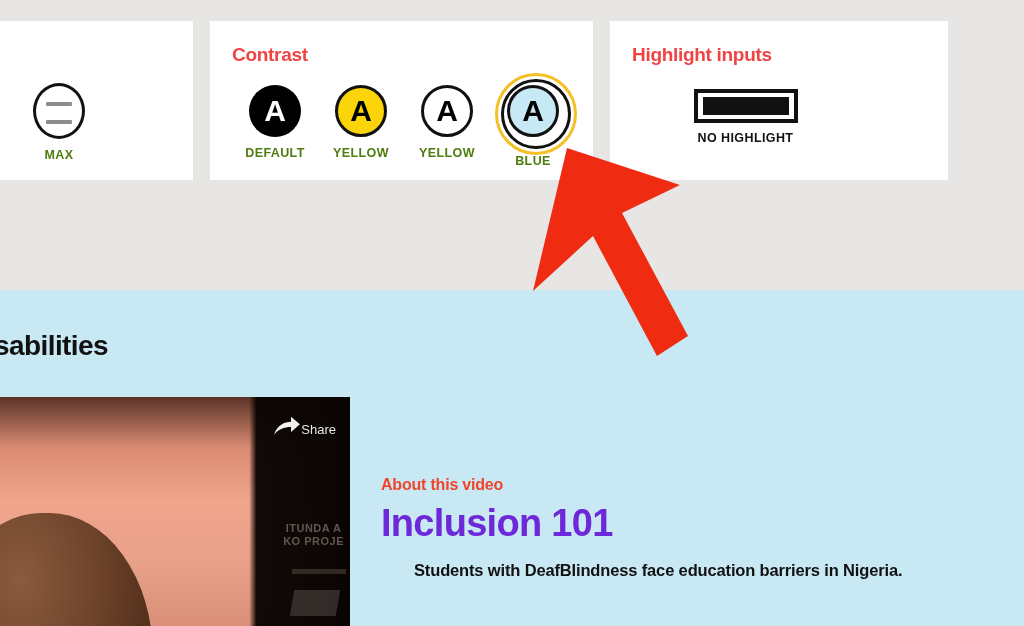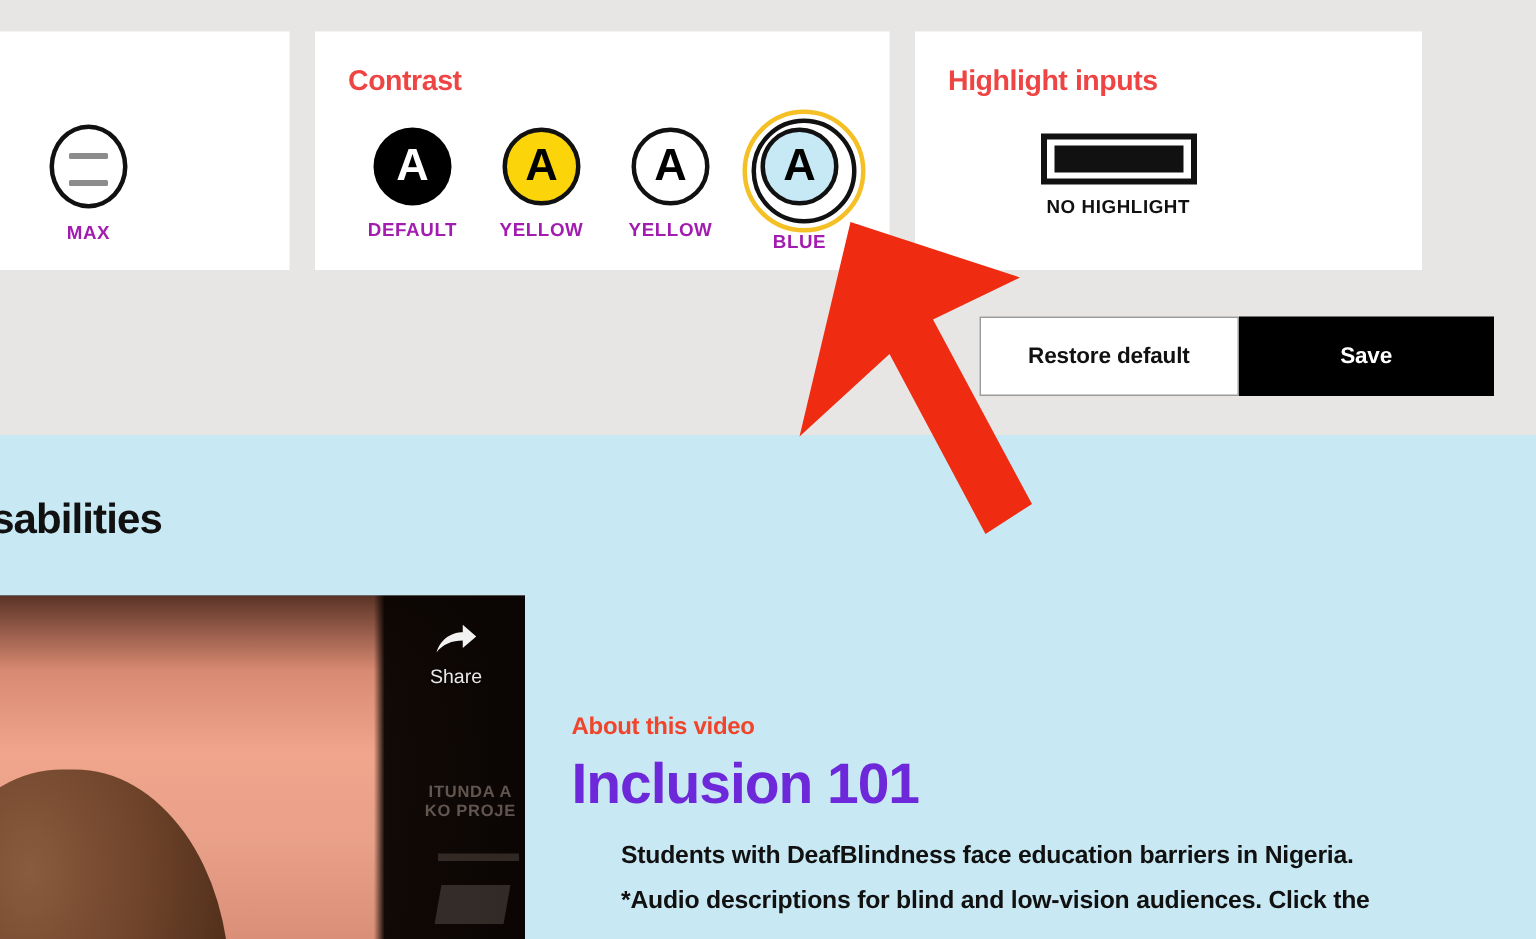--- a/index.html
+++ b/index.html
@@ -62,21 +62,21 @@
     flex-direction: column;
     align-items: center;
     cursor: pointer;
   }
 
   .option-label {
     margin-top: 9px;
     font-size: 12.5px;
     font-weight: bold;
     letter-spacing: 0.4px;
-    color: #a21caf;
+    color: #4d7c0f;
     white-space: nowrap;
   }
 
   
   .spacing-glyph {
     width: 52px;
     height: 56px;
     border: 3.5px solid #111;
     border-radius: 50%;
     position: relative;
@@ -290,21 +290,20 @@
     height: 26px;
     background: rgba(150,140,135,0.28);
     transform: skewX(-10deg);
   }
   #share-button {
     position: absolute;
     right: 14px;
     top: 18px;
     width: 64px;
     display: flex;
-    flex-direction: column;
     align-items: center;
     cursor: pointer;
   }
   #share-button .share-label {
     margin-top: 4px;
     color: #e8e8e8;
     font-size: 13px;
     text-shadow: 0 1px 2px rgba(0,0,0,0.55);
   }
 
@@ -414,24 +413,20 @@
           <div class="hl-swatch nohl">
             <em></em>
           </div>
           <div class="hl-label">NO HIGHLIGHT</div>
         </div>
 
 
       </div>
     </div>
 
-    <div id="action-bar">
-      <div class="btn secondary">Restore default</div>
-      <div class="btn primary">Save</div>
-    </div>
 
   </div>
 
   <div id="content">
 
     <div id="section-heading">th disabilities</div>
 
     <div id="video-thumb">
       <div id="video-bg"></div>
       <div id="video-poster-head"></div>
@@ -446,21 +441,20 @@
                    C12.5 12, 6 14.5, 2 20 Z" fill="#f2f2f2" stroke="none"></path>
         </svg>
         <div class="share-label">Share</div>
       </div>
     </div>
 
     <div id="about-col">
       <div id="about-eyebrow">About this video</div>
       <div id="about-title">Inclusion 101</div>
       <div class="about-line">Students with DeafBlindness face education barriers in Nigeria.</div>
-      <div class="about-line second">*Audio descriptions for blind and low-vision audiences. Click the</div>
     </div>
 
   </div>
 
   <svg id="annotation-arrow" viewBox="0 0 200 250">
     <polygon points="28,173 62,30 175,67 117,95 183,218 152,238 88,118" fill="#ef2b11"></polygon>
   </svg>
 
 </div>
 

